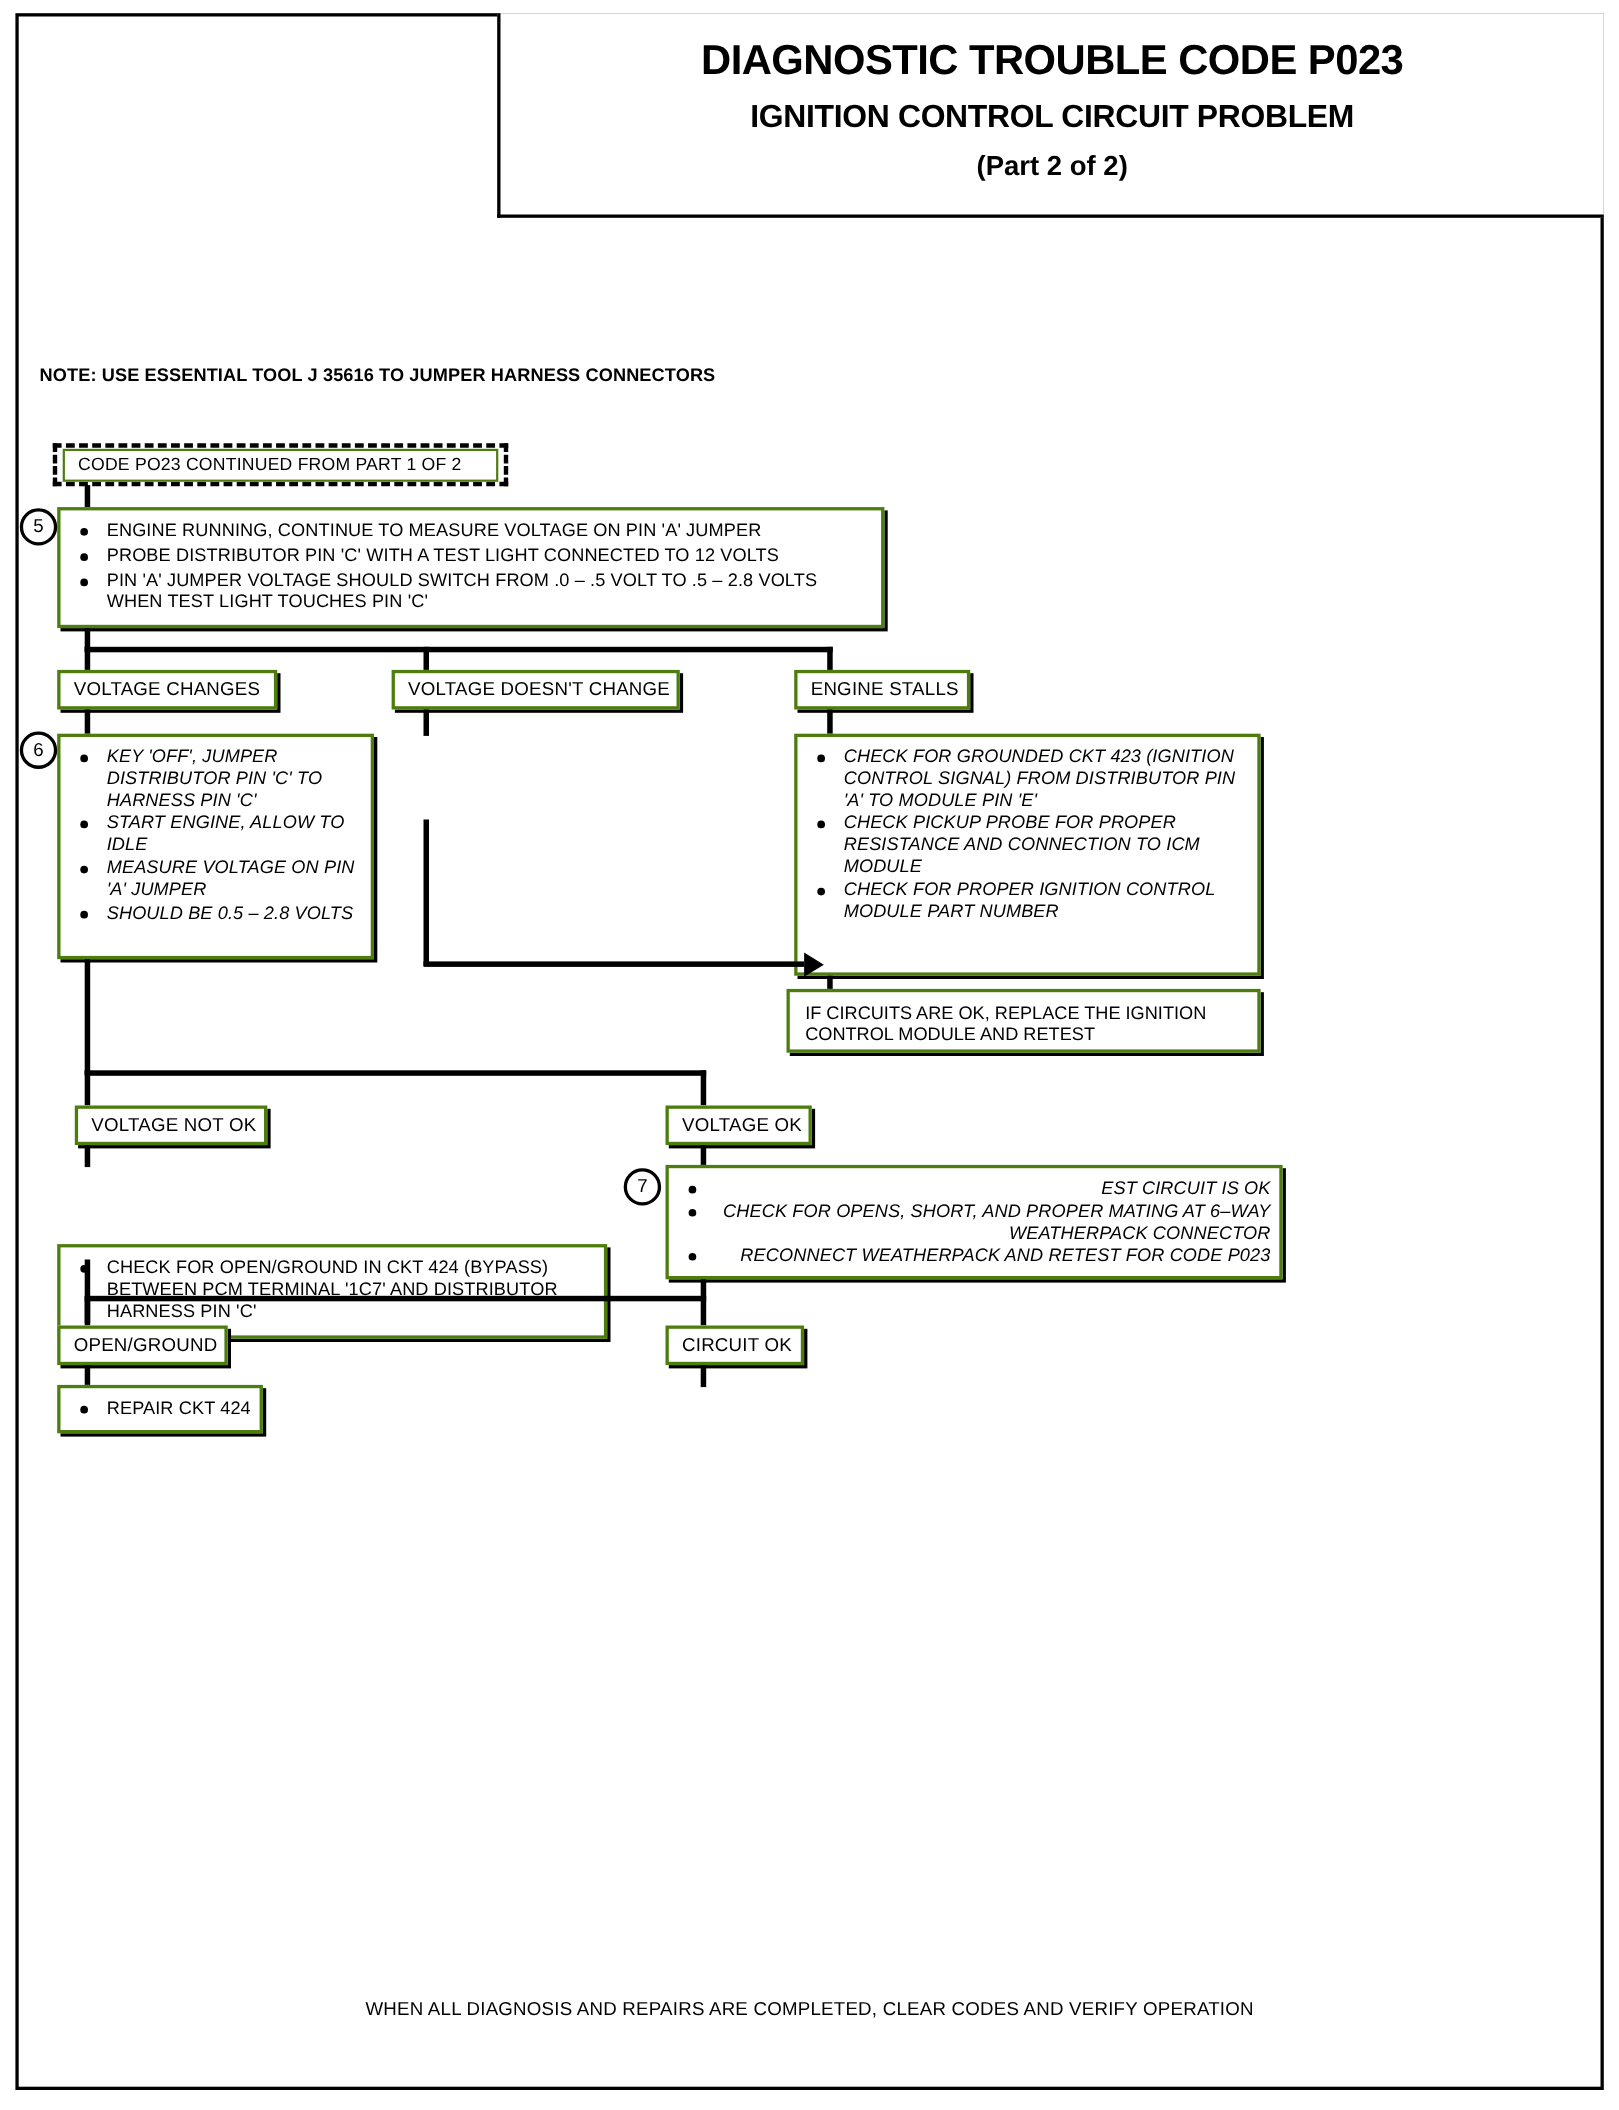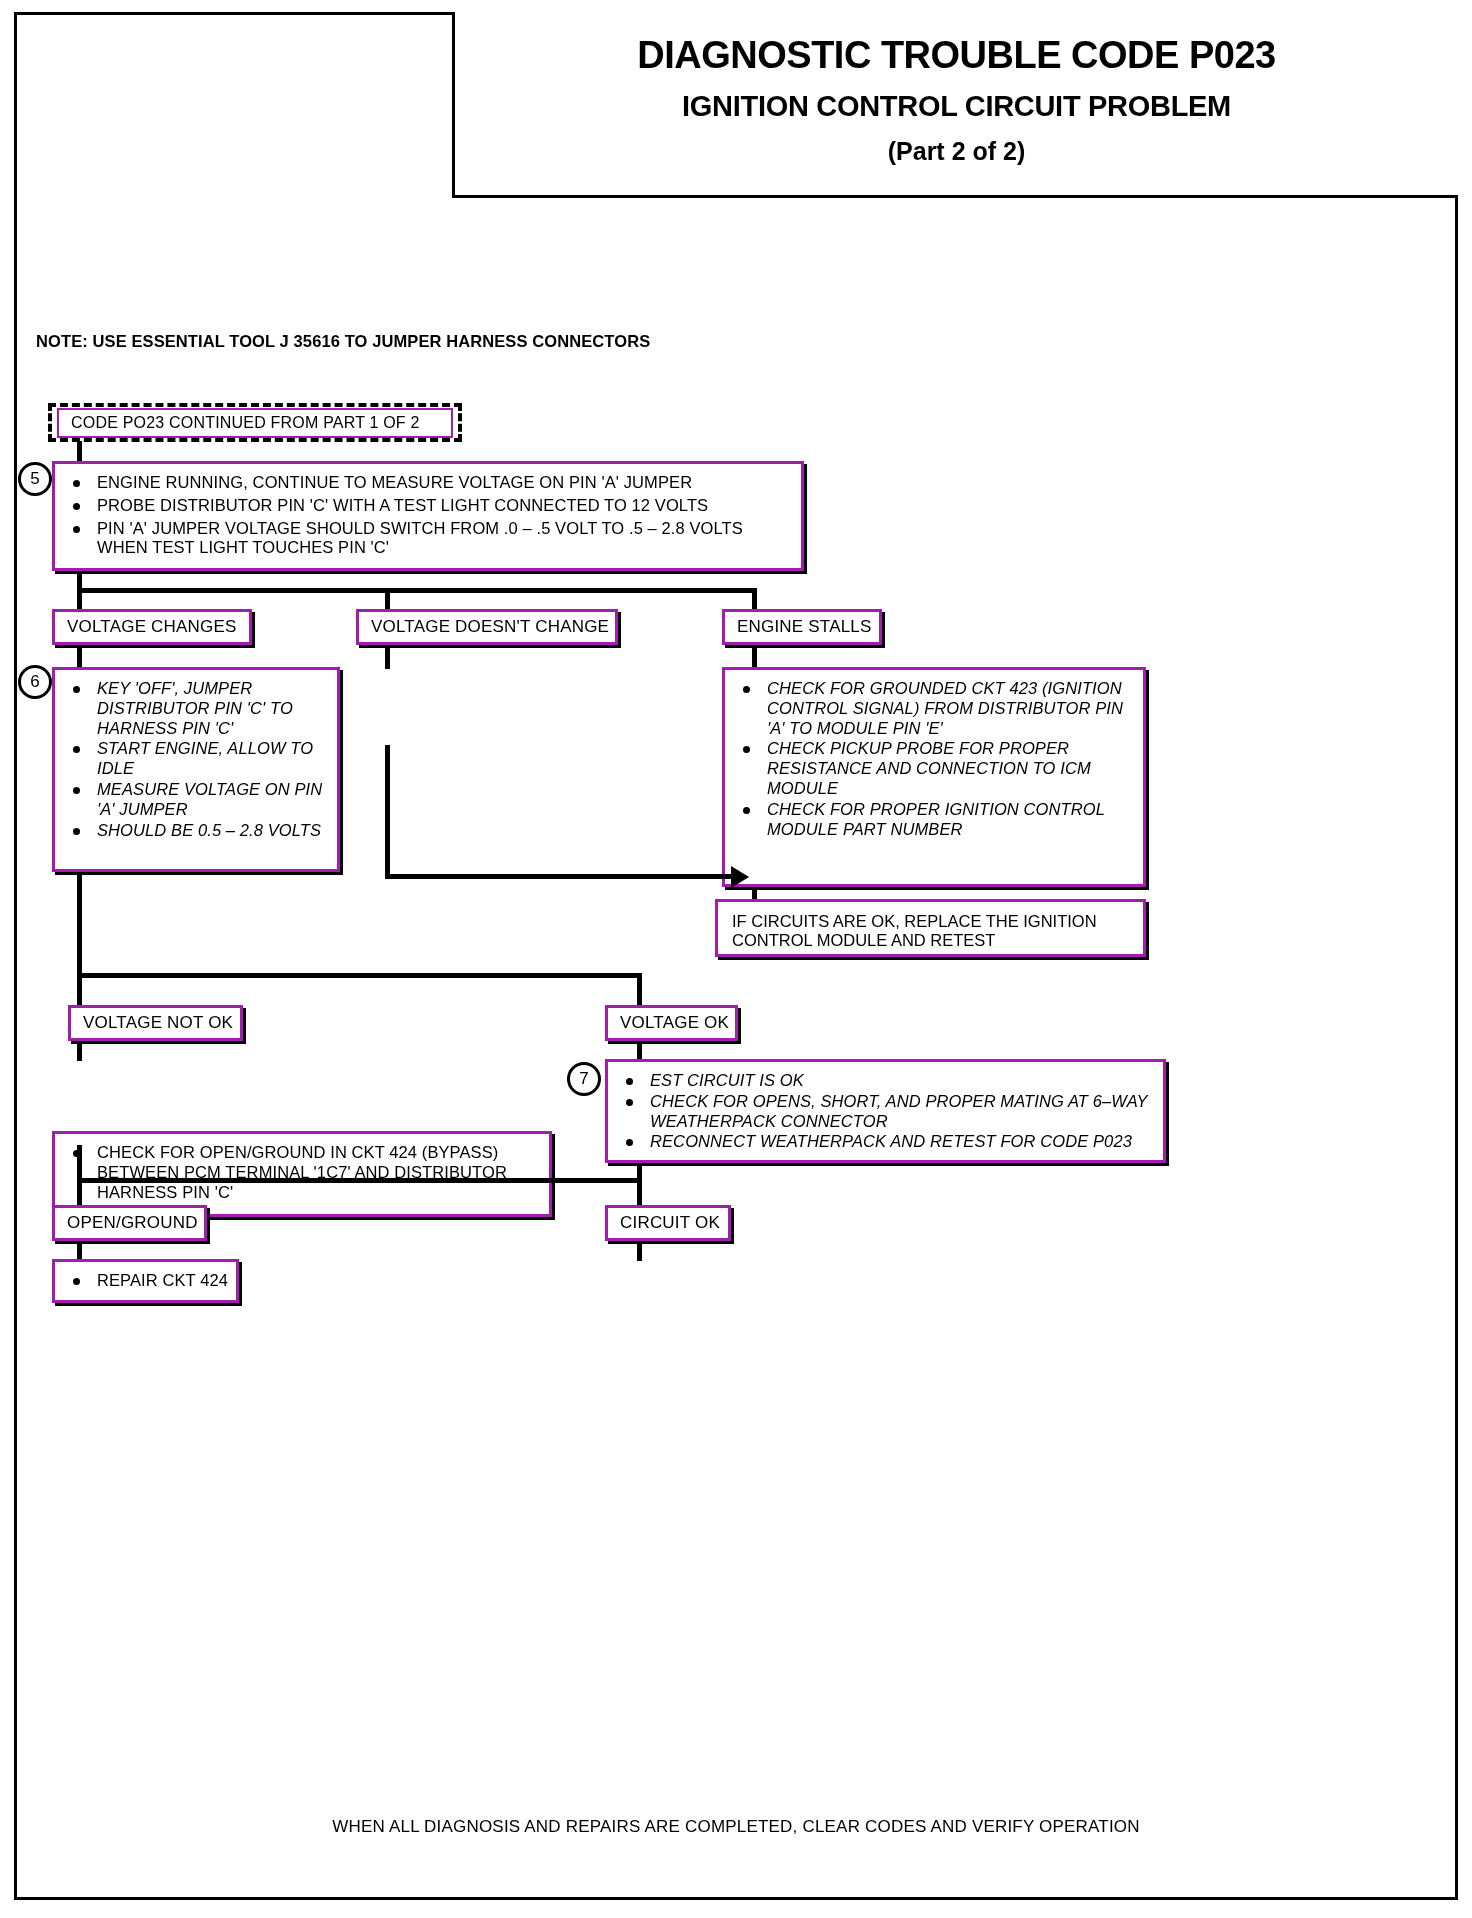--- a/index.html
+++ b/index.html
@@ -72,21 +72,21 @@
     left: 36px;
     top: 332px;
     font-size: 16.5px;
     font-weight: bold;
     letter-spacing: 0.1px;
     white-space: nowrap;
   }
   
   .box {
     position: absolute;
-    border: 3px solid #a21caf;
+    border: 3px solid #4d7c0f;
     box-sizing: border-box;
     background: #fff;
     font-size: 16px;
     line-height: 1.18;
   }
   .box.shadow {
     box-shadow: 3px 3px 0 #000;
   }
   .dashed-box {
     position: absolute;
@@ -278,21 +278,21 @@
 
   <div class="box shadow" style="left:52px; top:1119px; width:500px; height:86px;margin-top:12px;">
     <ul class="bullets">
       <li>CHECK FOR OPEN/GROUND IN CKT 424 (BYPASS) BETWEEN PCM TERMINAL '1C7' AND DISTRIBUTOR HARNESS PIN 'C'</li>
     </ul>
   </div>
 
   <div class="step-circle" style="left:567px; top:1062px;">
     <span>7</span>
   </div>
-  <div class="box shadow" style="left:605px; top:1059px; width:561px; height:104px;">
+  <div class="box shadow" style="left:605px; top:1059px; width:561px; height:104px;text-align:right;">
     <ul class="bullets tight">
       <li>EST CIRCUIT IS OK</li>
       <li>CHECK FOR OPENS, SHORT, AND PROPER MATING AT 6–WAY WEATHERPACK CONNECTOR</li>
       <li>RECONNECT WEATHERPACK AND RETEST FOR CODE P023</li>
     </ul>
   </div>
 
   <div class="vline" style="left:77px; top:1145px; height:58px;"></div>
   <div class="hline" style="left:77px; top:1178px; width:565px;"></div>
   <div class="vline" style="left:77px; top:1178px; height:27px;"></div>

